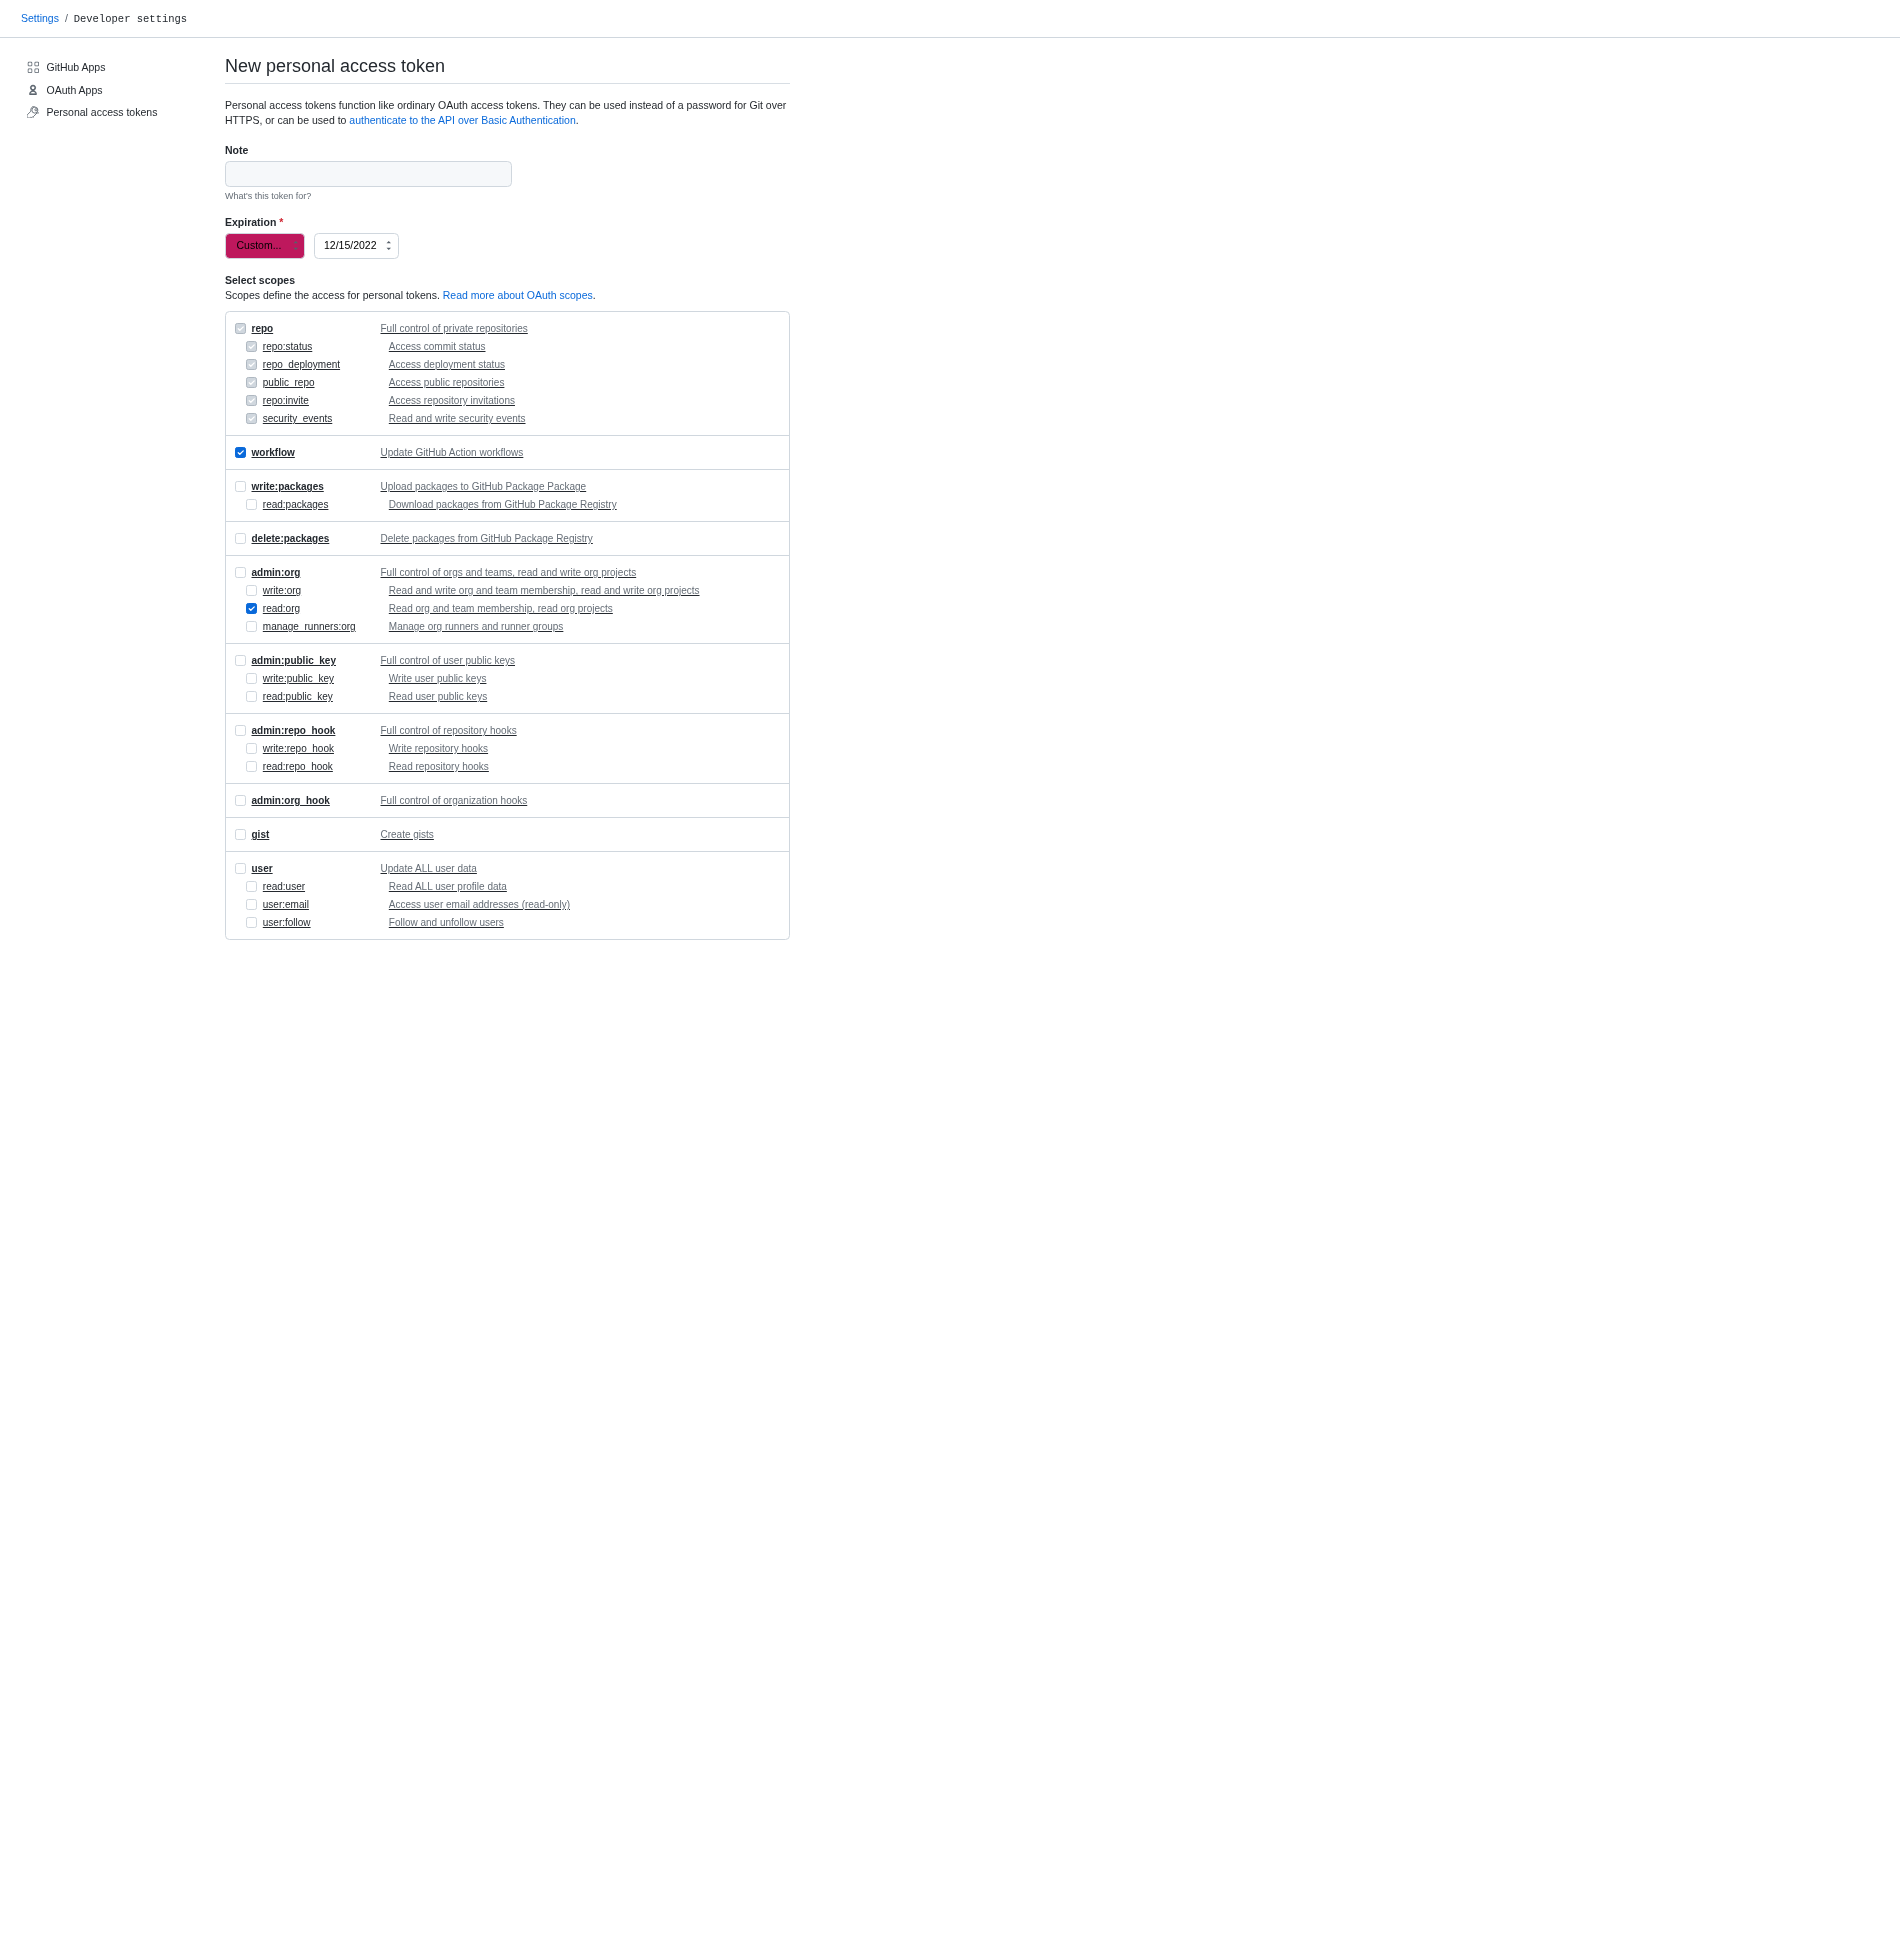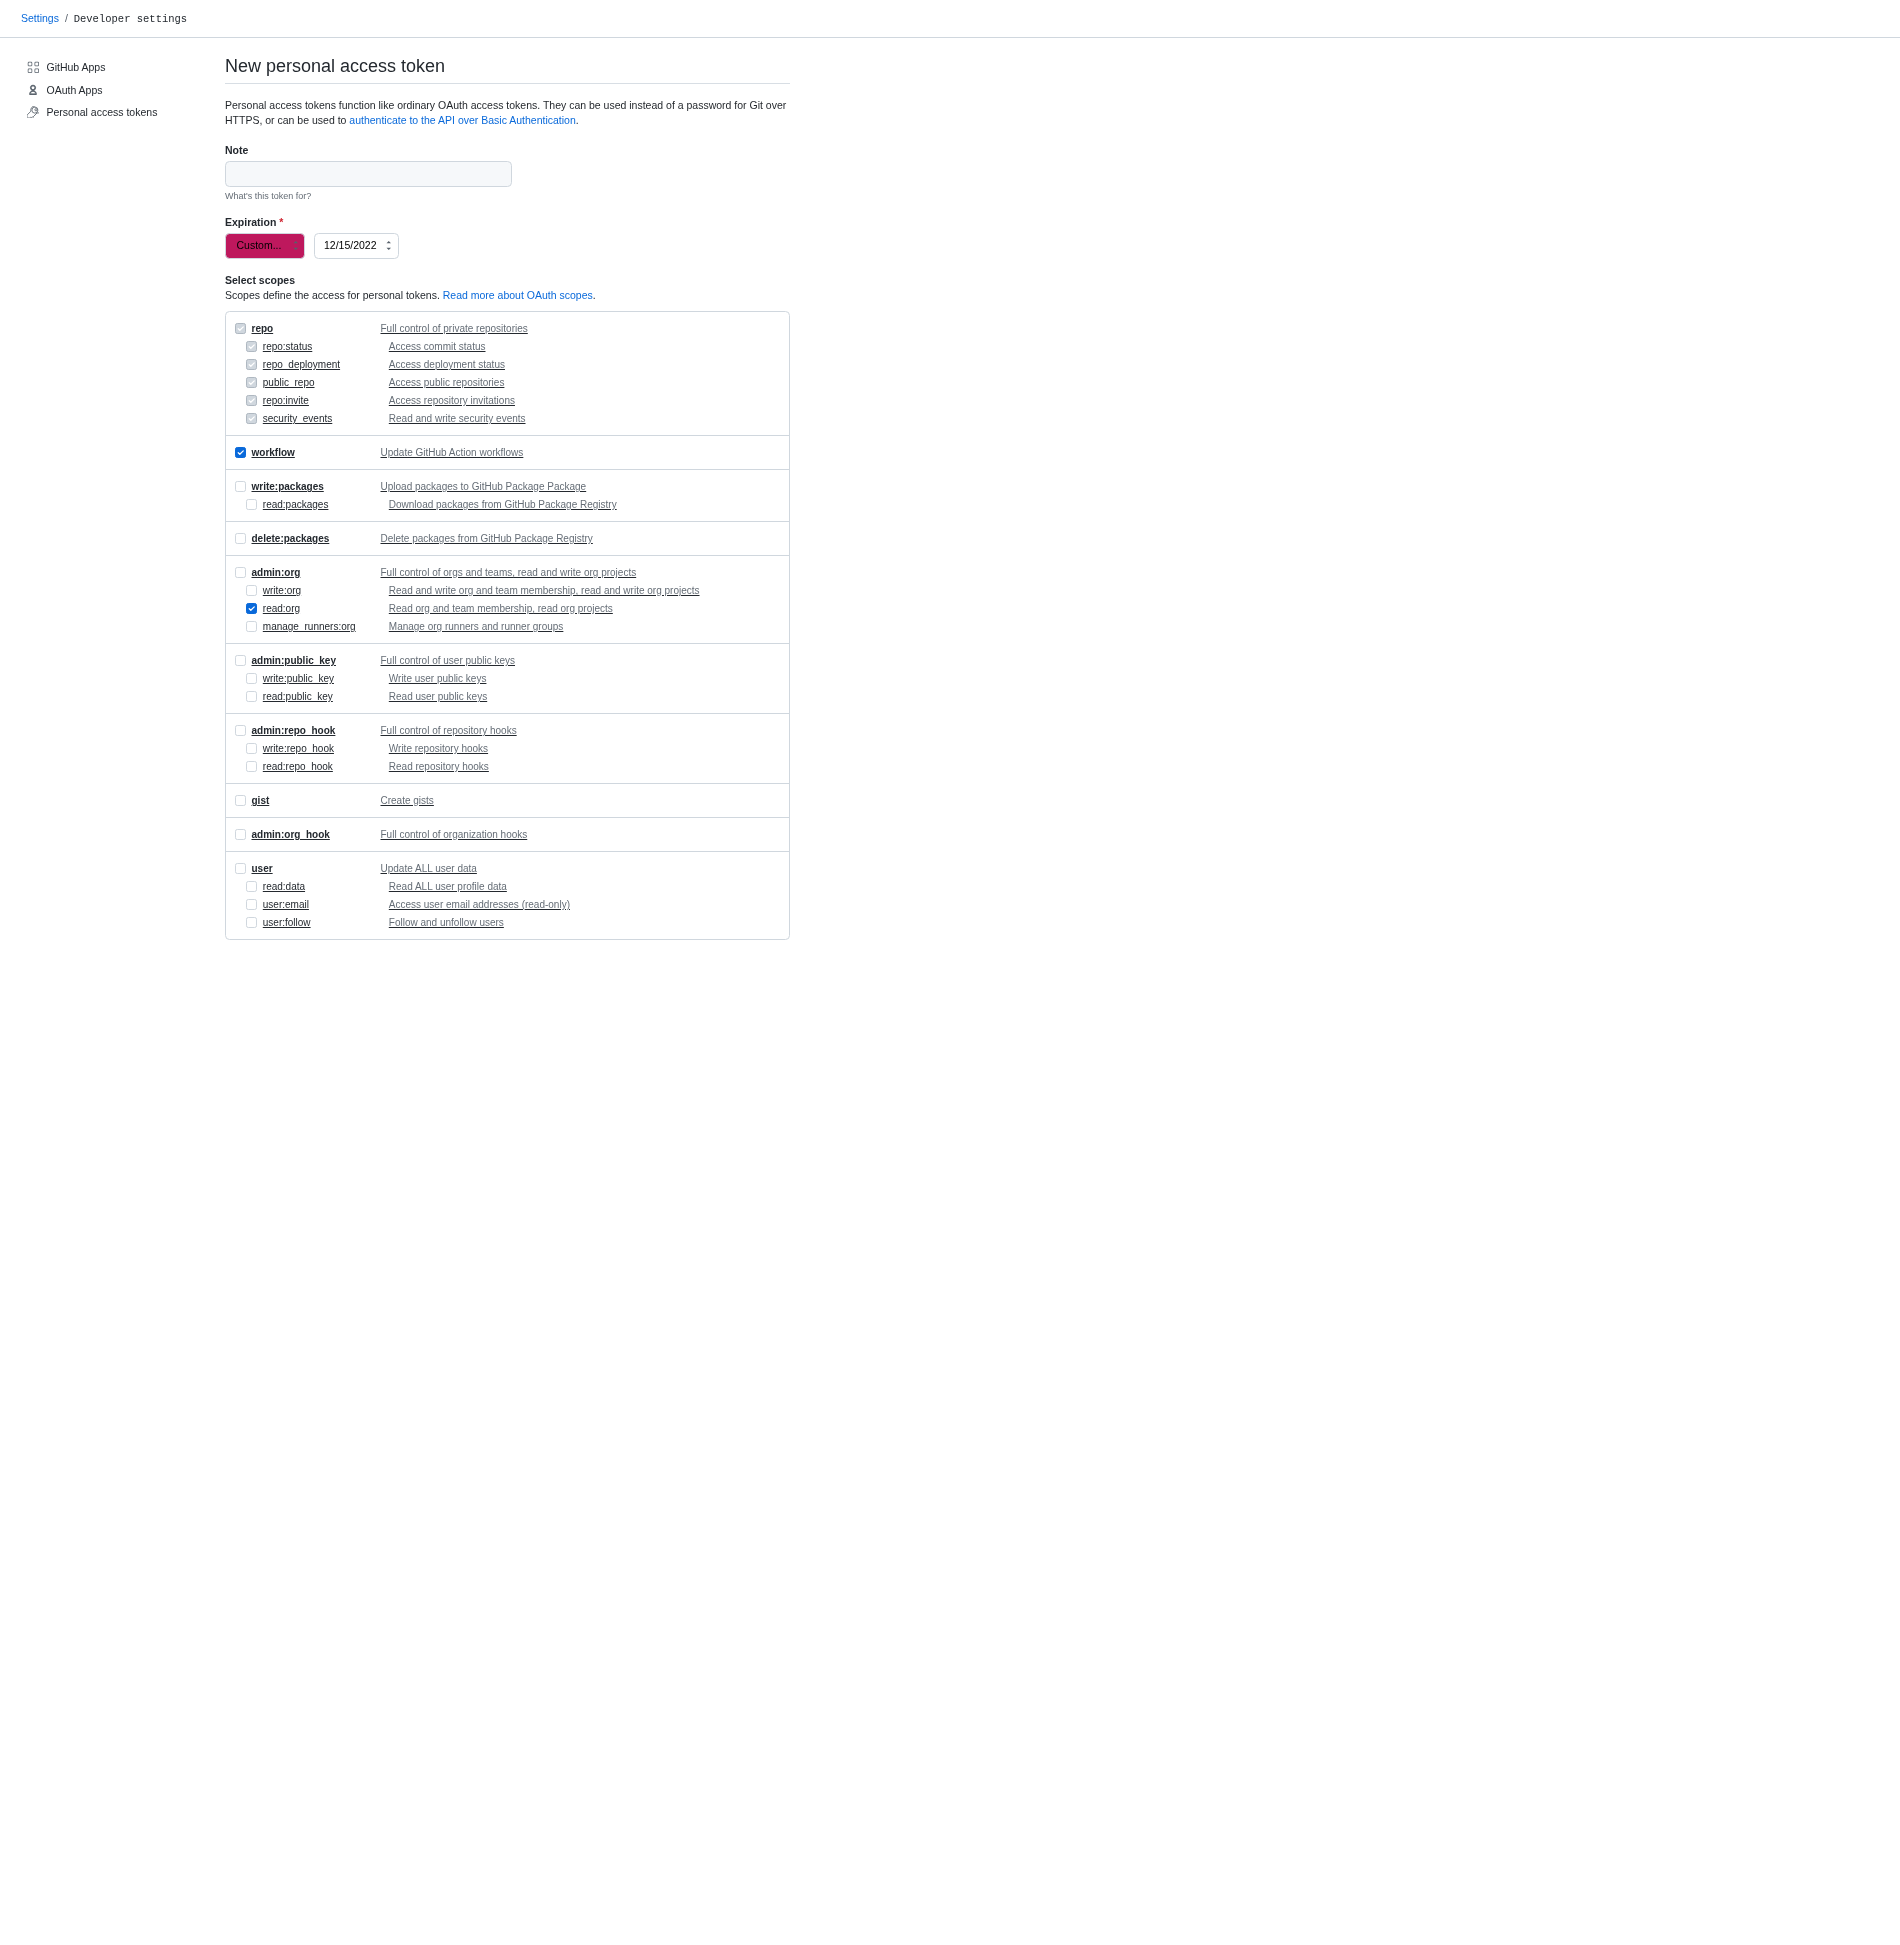--- a/index.html
+++ b/index.html
@@ -386,40 +386,40 @@
             </div>
             <div class="scope-row child">
               <span class="scope-check"></span>
               <span class="scope-name">read:repo_hook</span>
               <span class="scope-desc">Read repository hooks</span>
             </div>
           </div>
           <div class="scope-group">
             <div class="scope-row top">
               <span class="scope-check"></span>
+              <span class="scope-name">admin:org_hook</span>
+              <span class="scope-desc">Full control of organization hooks</span>
+            </div>
+          </div>
+          <div class="scope-group">
+            <div class="scope-row top">
+              <span class="scope-check"></span>
               <span class="scope-name">gist</span>
               <span class="scope-desc">Create gists</span>
             </div>
           </div>
           <div class="scope-group">
             <div class="scope-row top">
               <span class="scope-check"></span>
-              <span class="scope-name">admin:org_hook</span>
-              <span class="scope-desc">Full control of organization hooks</span>
-            </div>
-          </div>
-          <div class="scope-group">
-            <div class="scope-row top">
-              <span class="scope-check"></span>
               <span class="scope-name">user</span>
               <span class="scope-desc">Update ALL user data</span>
             </div>
             <div class="scope-row child">
               <span class="scope-check"></span>
-              <span class="scope-name">read:data</span>
+              <span class="scope-name">read:user</span>
               <span class="scope-desc">Read ALL user profile data</span>
             </div>
             <div class="scope-row child">
               <span class="scope-check"></span>
               <span class="scope-name">user:email</span>
               <span class="scope-desc">Access user email addresses (read-only)</span>
             </div>
             <div class="scope-row child">
               <span class="scope-check"></span>
               <span class="scope-name">user:follow</span>

